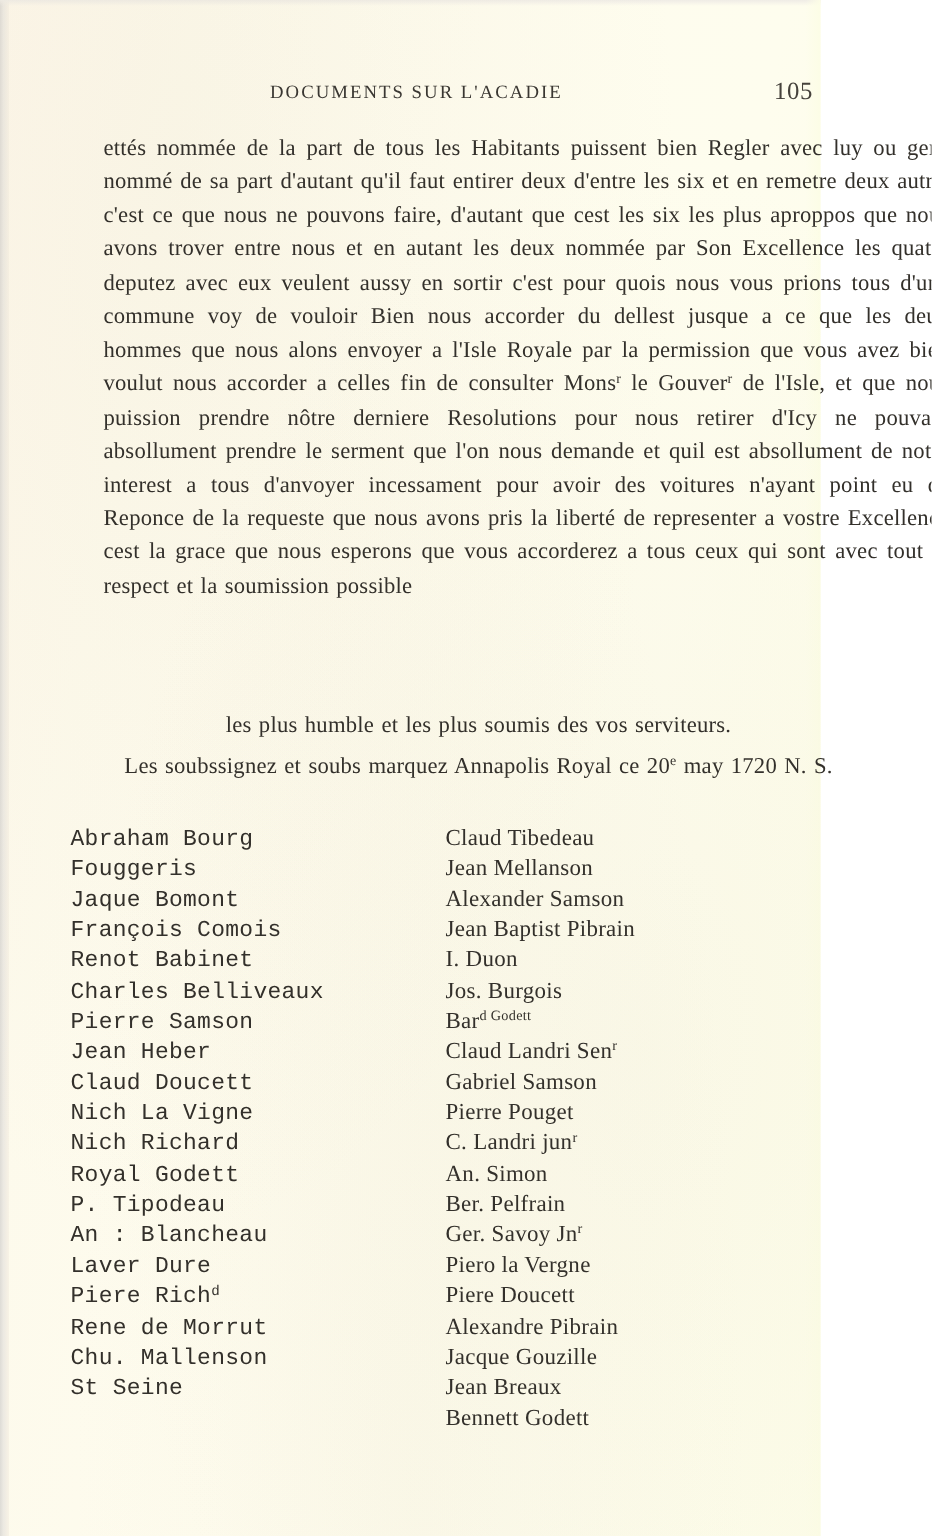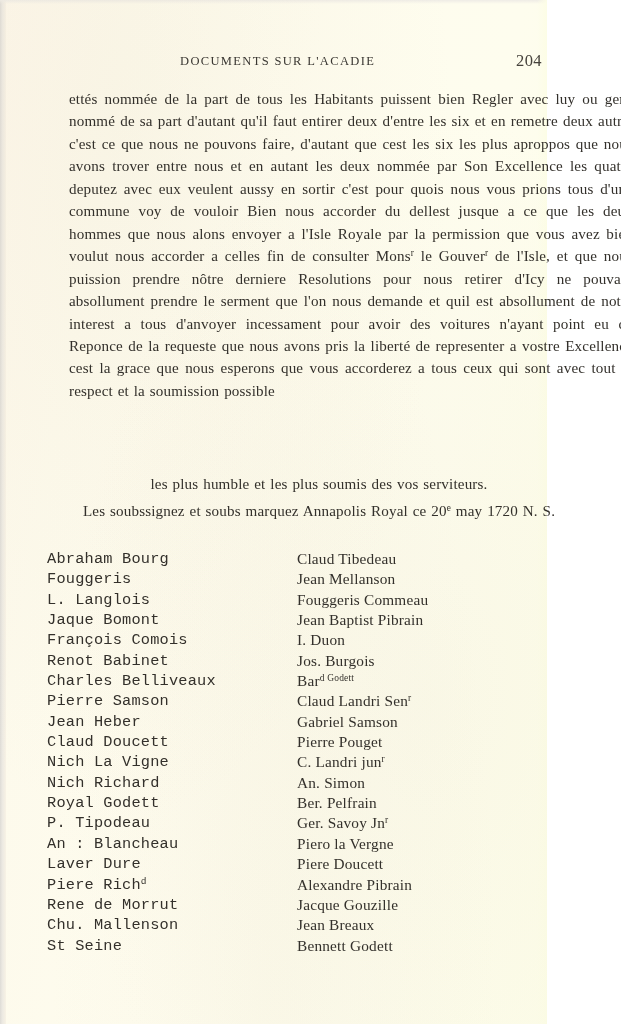--- a/index.html
+++ b/index.html
@@ -160,36 +160,35 @@
 
   <div id="edge-left"></div>
   <div id="edge-top"></div>
   <div id="edge-right"></div>
   <div id="paper-noise"></div>
 
   <div id="content">
 
     <div class="runhead">
       <div class="runhead-title">Documents sur l'Acadie</div>
-      <div class="runhead-folio">204</div>
+      <div class="runhead-folio">105</div>
     </div>
 
     <div class="prose">
       <p class="para"><span>ettés nommée de la part de tous les Habitants puissent bien Regler avec luy ou gens nommé de sa part d'autant qu'il faut entirer deux d'entre les six et en remetre deux autre, c'est ce que nous ne pouvons faire, d'autant que cest les six les plus aproppos que nous avons trover entre nous et en autant les deux nommée par Son Excellence les quatre deputez avec eux veulent aussy en sortir c'est pour quois nous vous prions tous d'une commune voy de vouloir Bien nous accorder du dellest jusque a ce que les deux hommes que nous alons envoyer a l'Isle Royale par la permission que vous avez bien voulut nous accorder a celles fin de consulter Mons</span><sup>r</sup><span> le Gouver</span><sup>r</sup><span> de l'Isle, et que nous puission prendre nôtre derniere Resolutions pour nous retirer d'Icy ne pouvant absollument prendre le serment que l'on nous demande et quil est absollument de notre interest a tous d'anvoyer incessament pour avoir des voitures n'ayant point eu de Reponce de la requeste que nous avons pris la liberté de representer a vostre Excellence cest la grace que nous esperons que vous accorderez a tous ceux qui sont avec tout le respect et la soumission possible</span></p>
     </div>
 
     <div class="closing" id="closing-humble">les plus humble et les plus soumis des vos serviteurs.</div>
 
     <div class="closing" id="closing-date"><span>Les soubssignez et soubs marquez Annapolis Royal ce 20</span><sup>e</sup><span> may 1720 N. S.</span></div>
 
     <div id="signatures">
       <div class="sig-col" id="sig-col-left">
           <div class="sig-name">Abraham Bourg</div>
           <div class="sig-name">Fouggeris</div>
-          <div class="sig-name">L. Langlois</div>
           <div class="sig-name">Jaque Bomont</div>
           <div class="sig-name">François Comois</div>
           <div class="sig-name">Renot Babinet</div>
           <div class="sig-name">Charles Belliveaux</div>
           <div class="sig-name">Pierre Samson</div>
           <div class="sig-name">Jean Heber</div>
           <div class="sig-name">Claud Doucett</div>
           <div class="sig-name">Nich La Vigne</div>
           <div class="sig-name">Nich Richard</div>
           <div class="sig-name">Royal Godett</div>
@@ -197,21 +196,21 @@
           <div class="sig-name">An : Blancheau</div>
           <div class="sig-name">Laver Dure</div>
           <div class="sig-name"><span>Piere Rich</span><sup>d</sup></div>
           <div class="sig-name">Rene de Morrut</div>
           <div class="sig-name">Chu. Mallenson</div>
           <div class="sig-name">St Seine</div>
         </div>
       <div class="sig-col" id="sig-col-right">
           <div class="sig-name">Claud Tibedeau</div>
           <div class="sig-name">Jean Mellanson</div>
-          <div class="sig-name">Fouggeris Commeau</div>
+          <div class="sig-name">Alexander Samson</div>
           <div class="sig-name">Jean Baptist Pibrain</div>
           <div class="sig-name">I. Duon</div>
           <div class="sig-name">Jos. Burgois</div>
           <div class="sig-name"><span>Bar</span><sup>d Godett</sup></div>
           <div class="sig-name"><span>Claud Landri Sen</span><sup>r</sup></div>
           <div class="sig-name">Gabriel Samson</div>
           <div class="sig-name">Pierre Pouget</div>
           <div class="sig-name"><span>C. Landri jun</span><sup>r</sup></div>
           <div class="sig-name">An. Simon</div>
           <div class="sig-name">Ber. Pelfrain</div>

